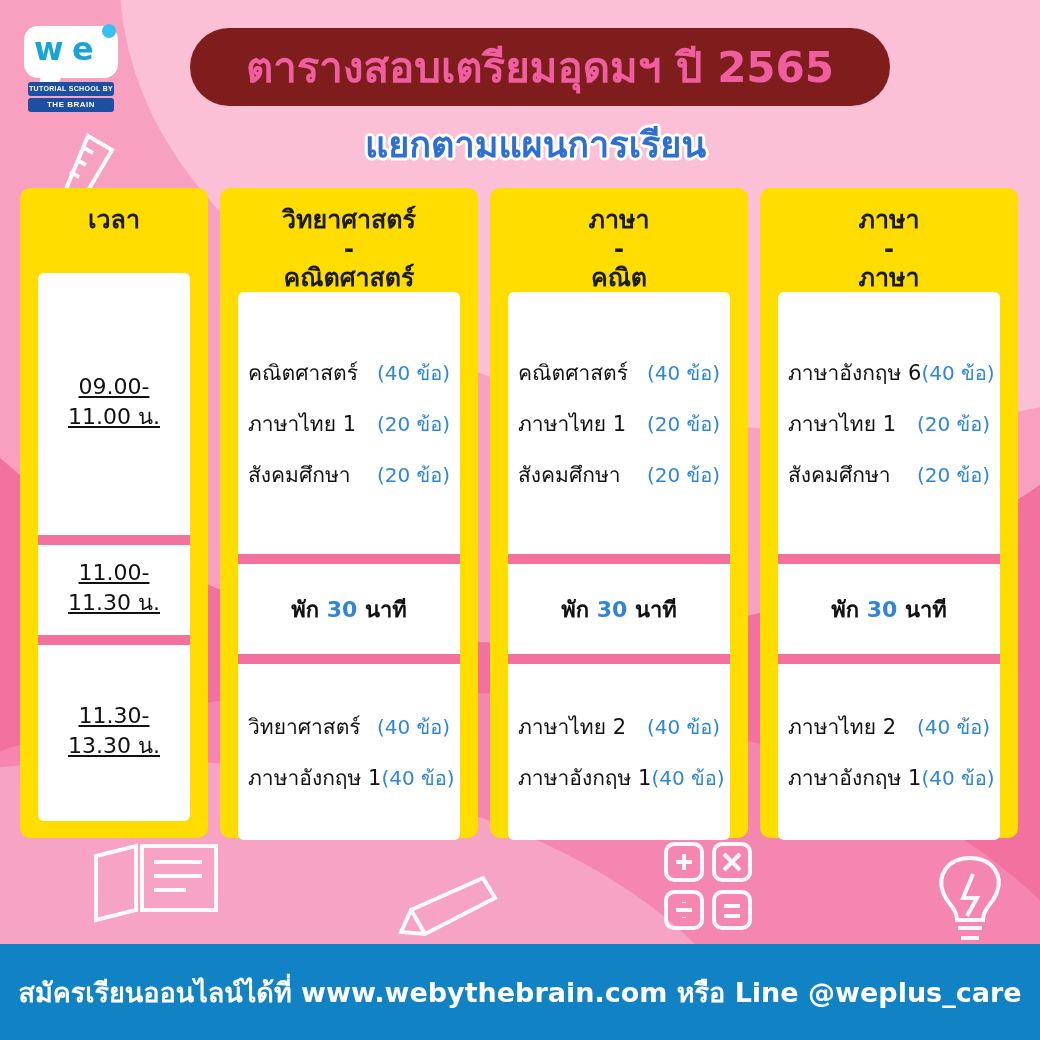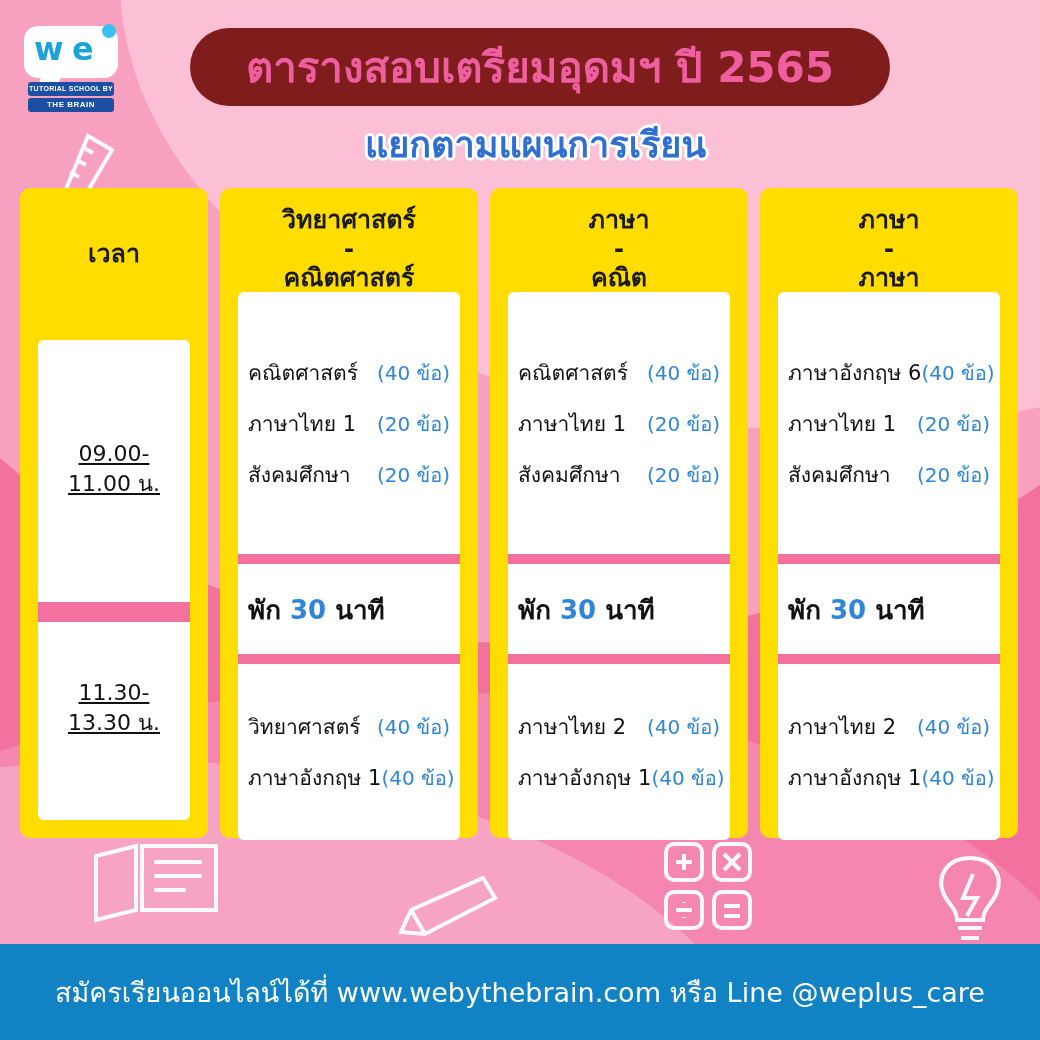--- a/index.html
+++ b/index.html
@@ -197,22 +197,23 @@
     font-size: 21px;
     color: #111;
     white-space: nowrap;
   }
   .subj-count {
     font-size: 20px;
     color: #2f86d8;
     white-space: nowrap;
   }
   .break-row {
-    font-family: "DejaVu Sans", sans-serif;
-    font-size: 26px;
+    text-align: center;
+    font-family: "DejaVu Sans", sans-serif;
+    font-size: 22px;
     font-weight: bold;
   }
   .break-row .bk-word { color: #111; }
   .break-row .bk-num { color: #2f86d8; }
   .break-row .bk-unit { color: #111; }
 
   
   .doodle {
     position: absolute;
     stroke: #ffffff;
@@ -225,21 +226,21 @@
   .footer {
     position: absolute;
     left: 0; bottom: 0;
     width: 1040px; height: 96px;
     background: #1183c4;
     display: flex; align-items: center; justify-content: center;
   }
   .footer span {
     color: #fff;
     font-size: 27px;
-    font-weight: normal;
+    font-weight: bold;
     font-family: "DejaVu Sans", sans-serif;
   }
 </style>
 </head>
 <body>
 
 <div id="poster">
 
   <div class="swoosh-a"></div>
   <div class="swoosh-b"></div>
@@ -301,20 +302,23 @@
 
   <div class="table-wrap">
 
     <div class="col col-time">
       <div class="col-head">เวลา</div>
       <div class="col-body">
         <div class="cell r1">
           <div class="time-text">09.00-11.00 น.</div>
         </div>
         <div class="divider"></div>
+        <div class="cell r2">
+          <div class="time-text">11.00-11.30 น.</div>
+        </div>
         <div class="divider"></div>
         <div class="cell r3">
           <div class="time-text">11.30-13.30 น.</div>
         </div>
       </div>
     </div>
 
     <div class="col col-plan">
       <div class="col-head">
         <div>

